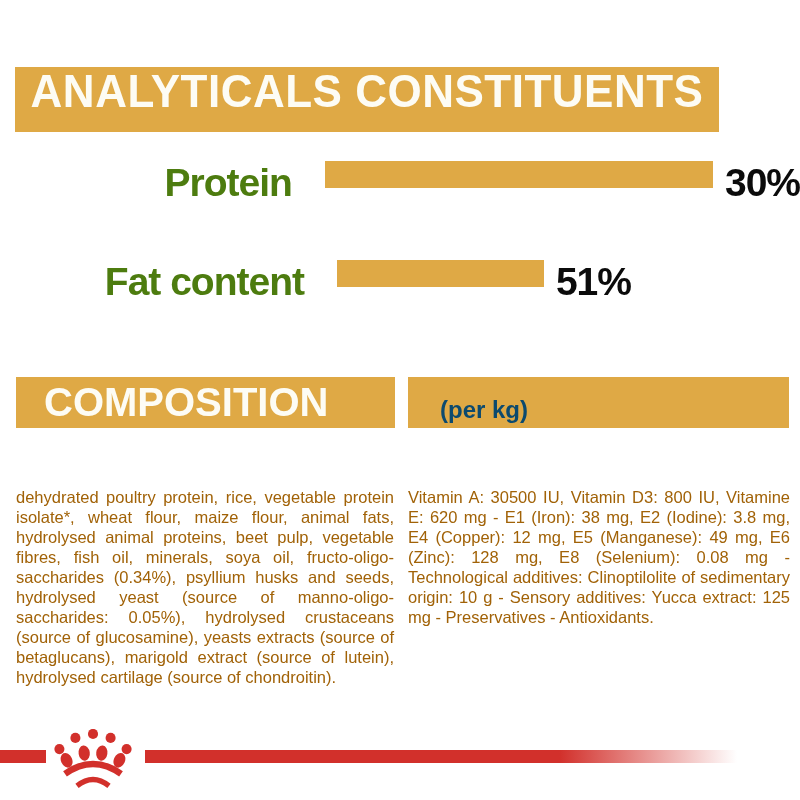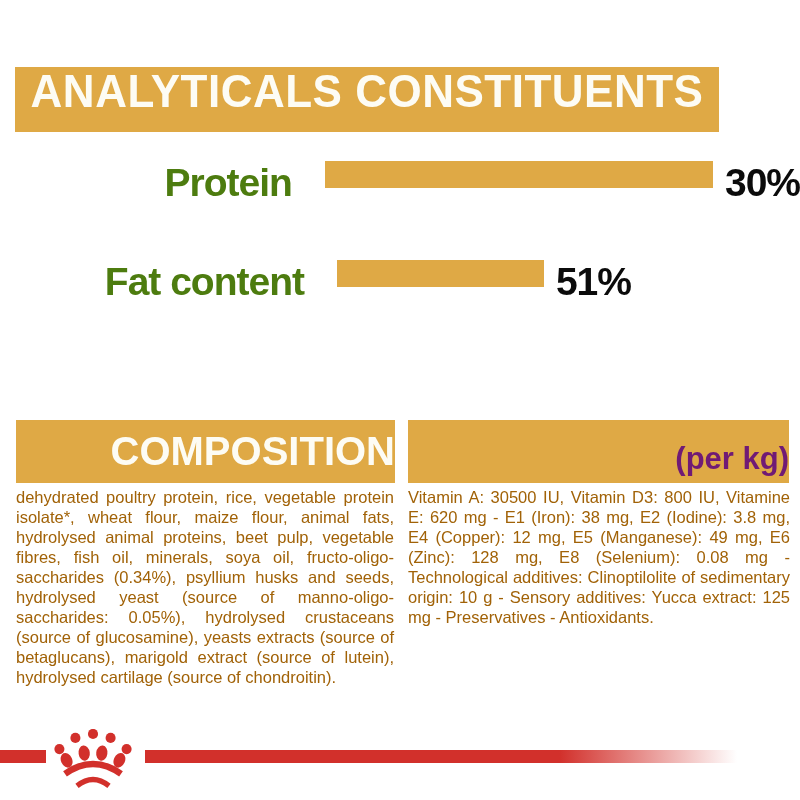--- a/index.html
+++ b/index.html
@@ -33,33 +33,33 @@
     padding-left:34px;
   }
   .bar-area{display:flex;align-items:flex-start;margin-left:33px;}
   .bar-fill{height:27px;background:var(--gold);}
   .bar-value{
     margin-left:12px;font-weight:bold;font-size:39px;color:#0b0b0b;
     letter-spacing:-1px;white-space:nowrap;
   }
   
   .section-header{
-    position:absolute;top:420px;height:63px;
+    position:absolute;top:377px;height:51px;
     background:var(--gold);
     display:flex;align-items:center;
-    padding-left:28px;box-sizing:border-box;justify-content:flex-end;
+    padding-left:28px;box-sizing:border-box;
   }
   .header-comp{left:16px;width:379px;}
   .header-addi{left:408px;width:381px;}
   .section-title{
     color:#fdfcf4;font-weight:bold;font-size:40px;letter-spacing:0;
     white-space:nowrap;
   }
   .section-title-suffix{
-    color:#701a75;font-weight:bold;font-size:31px;margin-left:18px;
+    color:#0c4a6e;font-weight:bold;font-size:24px;margin-left:4px;
     position:relative;top:7px;white-space:nowrap;
   }
   .section-body{
     position:absolute;top:470px;
     text-align:justify;
     font-size:16.5px;line-height:20px;color:#a16207;
   }
   .body-comp{left:16px;width:378px;}
   .body-addi{left:408px;width:382px;}
   

